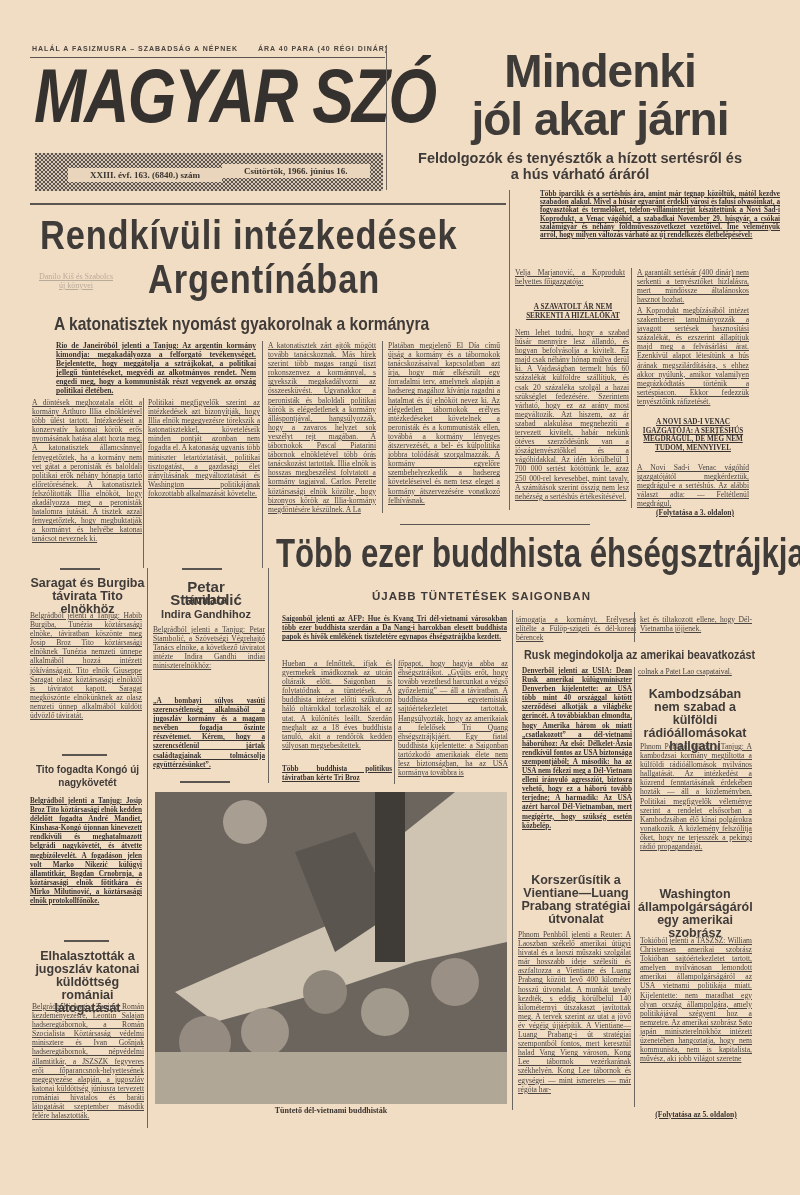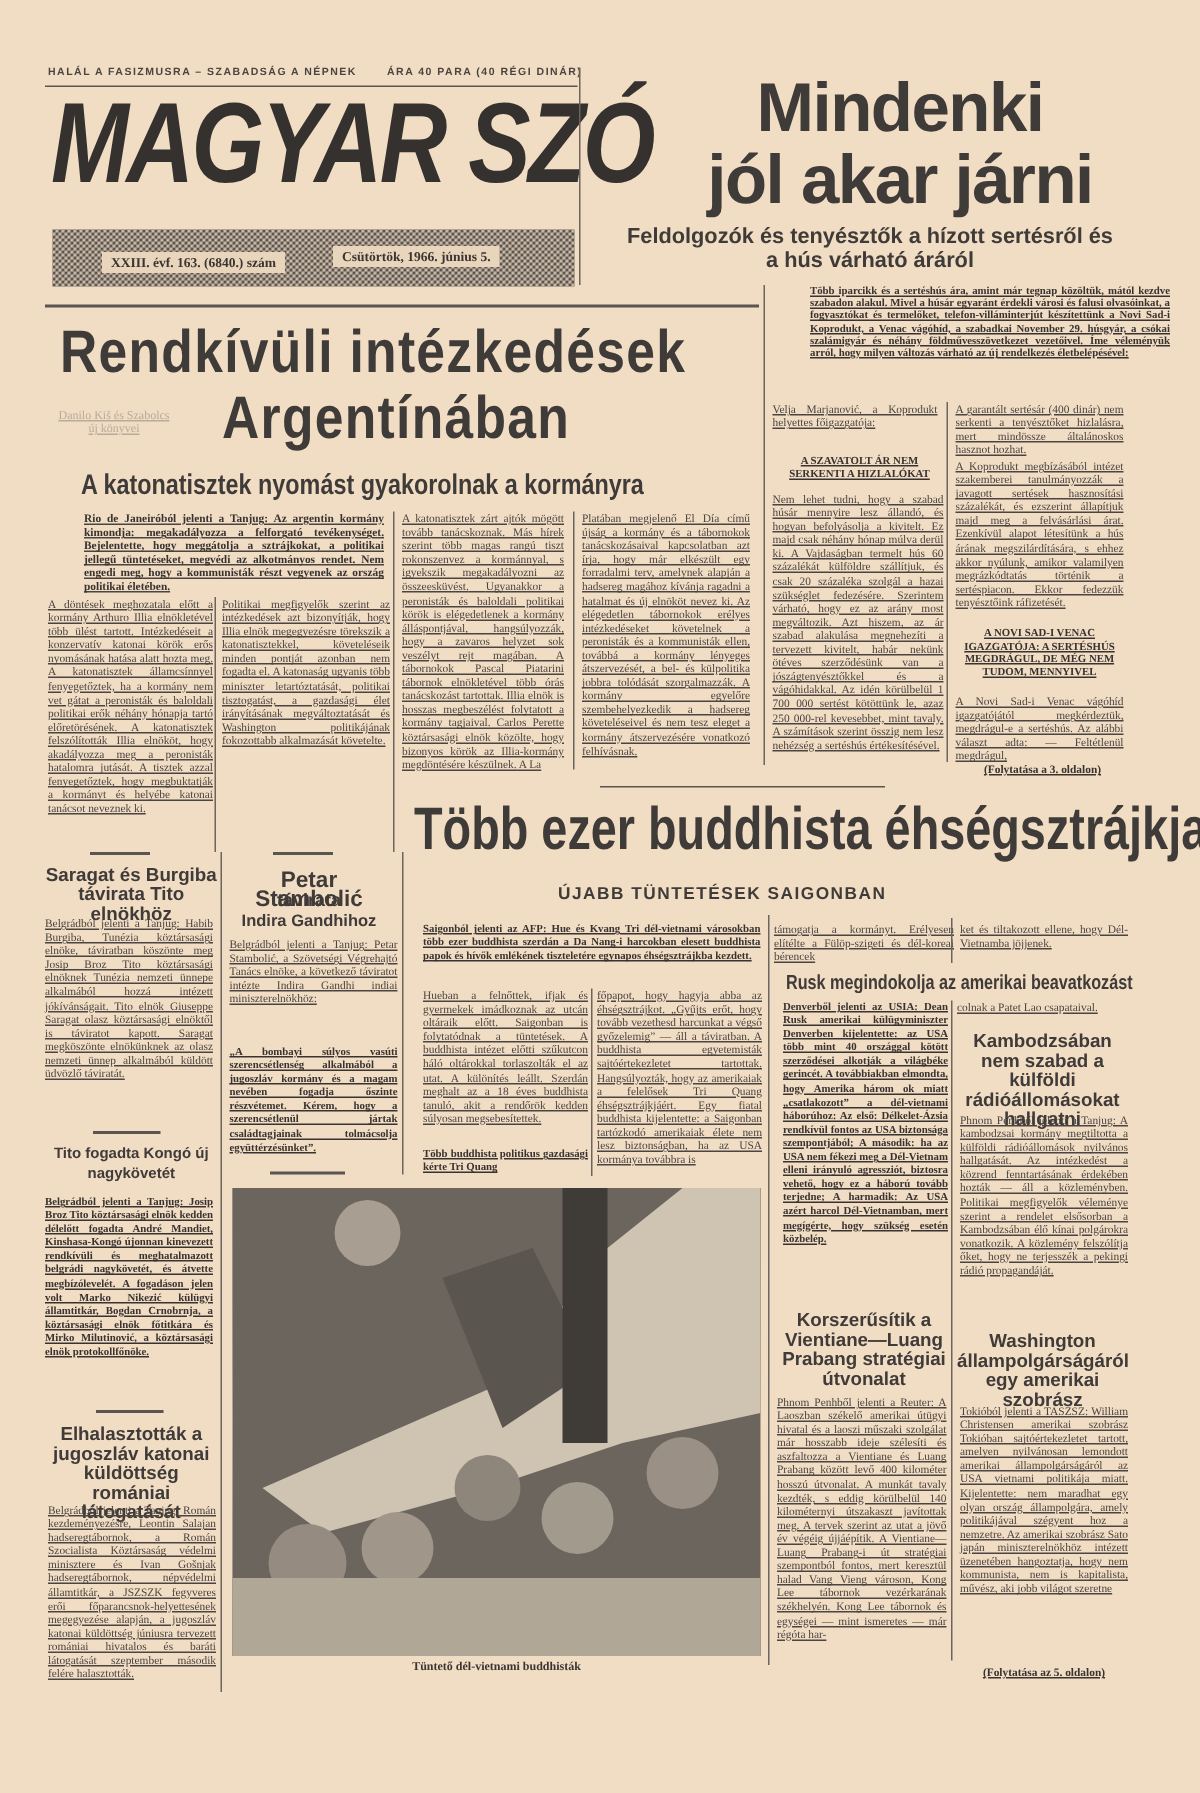--- a/index.html
+++ b/index.html
@@ -6,34 +6,34 @@
   body{width:800px;height:1195px;background:#f1dcc4;overflow:hidden;position:relative;font-family:"DejaVu Serif",serif;color:#3a3530;}
   .abs{position:absolute;}
   .txt{font-family:"Liberation Serif",serif;font-size:7.6px;line-height:9.1px;color:#4a4540;text-align:justify;text-decoration:underline;}
   .bold{font-weight:bold;color:#383330;}
   .hd{font-family:"Liberation Sans",sans-serif;font-weight:bold;color:#3f3b38;text-align:center;}
   .rule{position:absolute;background:#5a5550;}
   .vr{position:absolute;width:1px;background:#6a655e;}
   .masthead-top{font-family:"Liberation Sans",sans-serif;font-size:7px;font-weight:bold;letter-spacing:1px;color:#4a4540;}
   .logo{font-family:"Liberation Sans",sans-serif;font-weight:bold;font-style:italic;font-size:76px;color:#35312e;letter-spacing:-2px;}
   .checker{background-color:#5a5550;background-image:linear-gradient(45deg,#d8c6b0 25%,transparent 25%,transparent 75%,#d8c6b0 75%),linear-gradient(45deg,#d8c6b0 25%,transparent 25%,transparent 75%,#d8c6b0 75%);background-size:4px 4px;background-position:0 0,2px 2px;}
-  .dateline{background:#e9d5bc;font-family:"Liberation Serif",serif;font-weight:bold;font-size:9px;color:#3a3530;padding:2px 6px;}
+  .dateline{background:#e9d5bc;font-family:"Liberation Serif",serif;font-weight:bold;font-size:9px;color:#3a3530;padding:2px 22px;}
   .photo{background:linear-gradient(180deg,#5d5954 0%,#7a746d 30%,#a39b90 50%,#8a8279 70%,#6e6862 100%);}
   .caption{font-family:"Liberation Serif",serif;font-weight:bold;font-size:8px;color:#3a3530;text-align:center;}
 </style>
 </head>
 <body>
 
 <div class="abs masthead-top" style="left:32px;top:45px;">HALÁL A FASIZMUSRA – SZABADSÁG A NÉPNEK</div>
 <div class="abs masthead-top" style="left:258px;top:45px;">ÁRA 40 PARA (40 RÉGI DINÁR)</div>
 <div class="rule" style="left:30px;top:57px;width:355px;height:1px;"></div>
 <div class="abs logo" style="left:34px;top:52px;transform:scaleX(0.82);transform-origin:left top;">MAGYAR SZÓ</div>
 <div class="abs checker" style="left:35px;top:153px;width:348px;height:38px;"></div>
 <div class="abs dateline" style="left:68px;top:168px;">XXIII. évf. 163. (6840.) szám</div>
-<div class="abs dateline" style="left:222px;top:164px;">Csütörtök, 1966. június 5.</div>
+<div class="abs dateline" style="left:222px;top:164px;">Csütörtök, 1966. június 16.</div>
 <div class="vr" style="left:386px;top:45px;height:145px;"></div>
 
 <div class="abs hd" style="left:400px;top:48px;width:400px;font-size:46px;line-height:46px;letter-spacing:-1px;">Mindenki</div>
 <div class="abs hd" style="left:400px;top:96px;width:400px;font-size:46px;line-height:46px;letter-spacing:-1px;">jól akar járni</div>
 <div class="abs hd" style="left:415px;top:150px;width:330px;font-size:14.5px;line-height:16px;">Feldolgozók és tenyésztők a hízott sertésről és a hús várható áráról</div>
 
 <div class="abs txt bold" style="left:540px;top:190px;width:240px;font-size:7.2px;line-height:8.2px;">Több iparcikk és a sertéshús ára, amint már tegnap közöltük, mától kezdve szabadon alakul. Mivel a húsár egyaránt érdekli városi és falusi olvasóinkat, a fogyasztókat és termelőket, telefon-villáminterjút készítettünk a Novi Sad-i Koprodukt, a Venac vágóhíd, a szabadkai November 29. húsgyár, a csókai szalámigyár és néhány földművesszövetkezet vezetőivel. Íme véleményük arról, hogy milyen változás várható az új rendelkezés életbelépésével:</div>
 
 <div class="vr" style="left:509px;top:190px;height:320px;"></div>
 <div class="abs txt" style="left:515px;top:268px;width:110px;">Velja Marjanović, a Koprodukt helyettes főigazgatója:</div>
@@ -79,21 +79,21 @@
 <div class="abs txt" style="left:153px;top:625px;width:112px;">Belgrádból jelenti a Tanjug: Petar Stambolić, a Szövetségi Végrehajtó Tanács elnöke, a következő táviratot intézte Indira Gandhi indiai miniszterelnökhöz:</div>
 <div class="abs txt bold" style="left:153px;top:697px;width:112px;font-size:7.2px;">„A bombayi súlyos vasúti szerencsétlenség alkalmából a jugoszláv kormány és a magam nevében fogadja őszinte részvétemet. Kérem, hogy a szerencsétlenül jártak családtagjainak tolmácsolja együttérzésünket”.</div>
 <div class="rule" style="left:180px;top:781px;width:50px;height:1.5px;"></div>
 <div class="vr" style="left:268px;top:568px;height:215px;"></div>
 
 <div class="rule" style="left:400px;top:524px;width:190px;height:1px;"></div>
 <div class="abs hd" style="left:276px;top:531px;font-size:40px;line-height:44px;white-space:nowrap;transform:scaleX(0.78);transform-origin:left top;">Több ezer buddhista éhségsztrájkja</div>
 <div class="abs hd" style="left:372px;top:590px;font-size:11.5px;letter-spacing:1px;white-space:nowrap;">ÚJABB TÜNTETÉSEK SAIGONBAN</div>
 <div class="abs txt bold" style="left:282px;top:615px;width:225px;font-size:7.2px;">Saigonból jelenti az AFP: Hue és Kvang Tri dél-vietnami városokban több ezer buddhista szerdán a Da Nang-i harcokban elesett buddhista papok és hívők emlékének tiszteletére egynapos éhségsztrájkba kezdett.</div>
 <div class="abs txt" style="left:282px;top:659px;width:110px;">Hueban a felnőttek, ifjak és gyermekek imádkoznak az utcán oltáraik előtt. Saigonban is folytatódnak a tüntetések. A buddhista intézet előtti szűkutcon háló oltárokkal torlaszolták el az utat. A különítés leállt. Szerdán meghalt az a 18 éves buddhista tanuló, akit a rendőrök kedden súlyosan megsebesítettek.</div>
-<div class="abs txt bold" style="left:282px;top:765px;width:110px;font-size:7.2px;">Több buddhista politikus gazdasági kérte Tri Quang</div>
+<div class="abs txt bold" style="left:282px;top:765px;width:110px;font-size:7.2px;">Több buddhista politikus táviratban kérte Tri Broz</div>
 <div class="vr" style="left:394px;top:659px;height:125px;"></div>
 <div class="abs txt" style="left:398px;top:659px;width:110px;">főpapot, hogy hagyja abba az éhségsztrájkot. „Gyűjts erőt, hogy tovább vezethesd harcunkat a végső győzelemig” — áll a táviratban. A buddhista egyetemisták sajtóértekezletet tartottak. Hangsúlyozták, hogy az amerikaiak a felelősek Tri Quang éhségsztrájkjáért. Egy fiatal buddhista kijelentette: a Saigonban tartózkodó amerikaiak élete nem lesz biztonságban, ha az USA kormánya továbbra is</div>
 <div class="vr" style="left:512px;top:610px;height:500px;"></div>
 <div class="abs txt" style="left:516px;top:615px;width:120px;">támogatja a kormányt. Erélyesen elítélte a Fülöp-szigeti és dél-koreai bérencek</div>
 <div class="vr" style="left:634px;top:612px;height:30px;"></div>
 <div class="abs txt" style="left:640px;top:615px;width:112px;">ket és tiltakozott ellene, hogy Dél-Vietnamba jöjjenek.</div>
 
 <div class="abs photo" style="left:155px;top:792px;width:352px;height:312px;">
   <svg width="352" height="312" viewBox="0 0 352 312">
     <rect x="0" y="0" width="352" height="312" fill="#6b655e"></rect>

